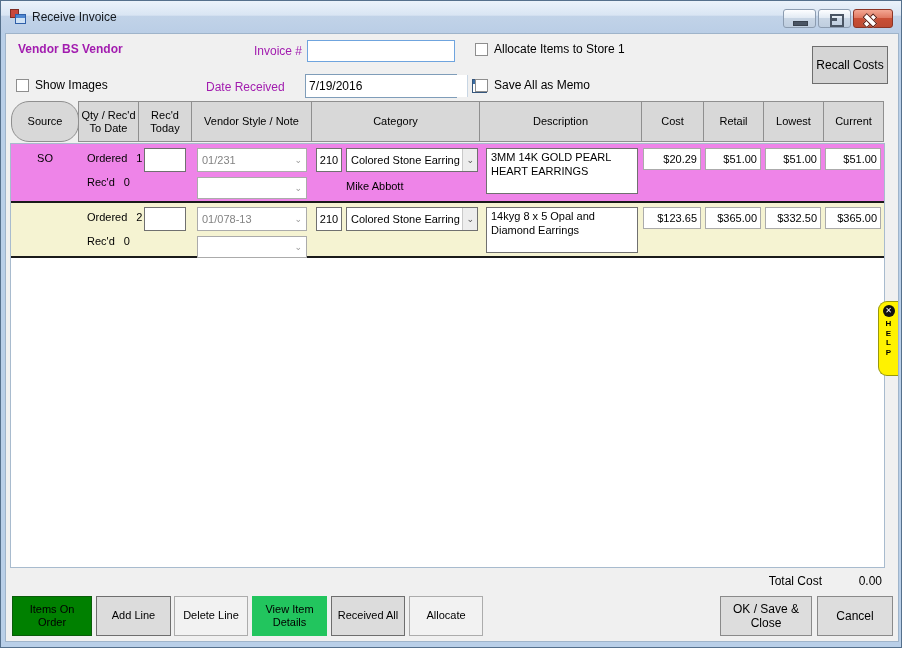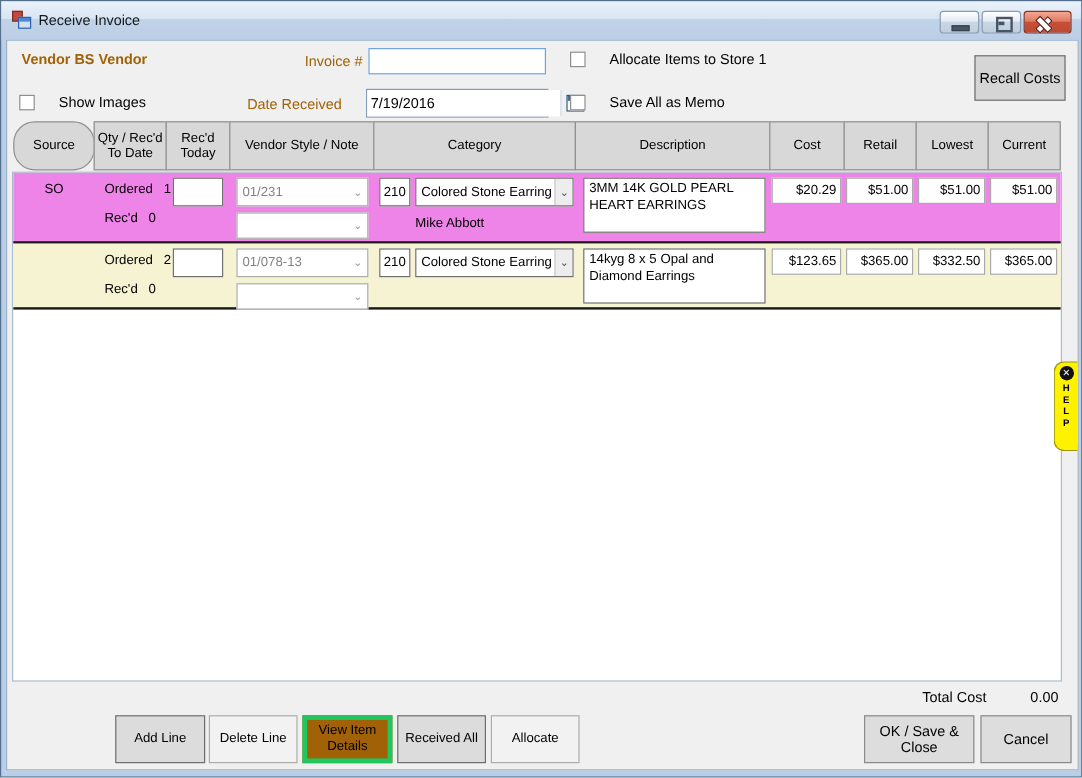--- a/index.html
+++ b/index.html
@@ -43,24 +43,24 @@
     border:0.5px solid #5E1A0E;
   }
   .glyph-close::before { transform:rotate(45deg); }
   .glyph-close::after  { transform:rotate(-45deg); }
 
   
   .client {
     position:absolute; left:4px; top:32px; width:894px; height:609px;
     background:#F0F0F0; border:1px solid #9FB4CA;
   }
-  .lbl { font-size:12px; color:#a16207; position:absolute; }
+  .lbl { font-size:12px; color:#a21caf; position:absolute; }
   .bold { font-weight:bold; }
 
-  .checkbox-row { position:absolute; display:flex; align-items:center; gap:20px; }
+  .checkbox-row { position:absolute; display:flex; align-items:center; gap:6px; }
   .cb {
     width:13px; height:13px; background:#fff; border:1px solid #8E8E8E;
     appearance:none; -webkit-appearance:none; margin:0; cursor:pointer;
   }
   .cb-label { font-size:12px; }
 
   .invoice-input {
     position:absolute; left:301px; top:6px; width:148px; height:22px;
     border:1px solid #6FA4DE; background:#fff; font-size:12px; padding:0 3px;
     font-family:"Liberation Sans", sans-serif;
@@ -170,21 +170,21 @@
   .help-letter { font-size:8px; font-weight:bold; line-height:9.5px; color:#000; }
 
   
   .total-label { position:absolute; left:690px; top:540px; width:126px; text-align:right; font-size:12px; }
   .total-value { position:absolute; left:806px; top:540px; width:70px; text-align:right; font-size:12px; }
 
   .footer-btn { position:absolute; top:562px; height:40px; }
   .b-green  { left:6px;   width:80px; background:#008000; border:1px solid #0A5C0A; }
   .b-dark1  { left:90px;  width:75px; background:#DCDCDC; border:1px solid #6E6E6E; }
   .b-light1 { left:168px; width:74px; background:#F2F2F2; border:1px solid #ACACAC; }
-  .b-light2 { left:246px; width:75px; background:#a16207; border:4px solid #22c55e; }
+  .b-light2 { left:246px; width:75px; background:#22c55e; border:1px solid #22c55e; }
   .b-dark2  { left:325px; width:74px; background:#DCDCDC; border:1px solid #6E6E6E; }
   .b-light3 { left:403px; width:74px; background:#F2F2F2; border:1px solid #ACACAC; }
   .b-ok     { left:714px; width:92px; background:#DDDDDD; border:1px solid #8A8A8A; font-size:12px; }
   .b-cancel { left:811px; width:76px; background:#DDDDDD; border:1px solid #8A8A8A; font-size:12px; }
 </style>
 </head>
 <body>
 
 <div class="window">
 
@@ -353,20 +353,21 @@
       <span class="help-circle"></span>
       <span class="help-letter">H</span>
       <span class="help-letter">E</span>
       <span class="help-letter">L</span>
       <span class="help-letter">P</span>
     </div>
 
     <span class="total-label">Total Cost</span>
     <span class="total-value">0.00</span>
 
+    <button class="btn footer-btn b-green">Items On Order</button>
     <button class="btn footer-btn b-dark1">Add Line</button>
     <button class="btn footer-btn b-light1">Delete Line</button>
     <button class="btn footer-btn b-light2">View Item Details</button>
     <button class="btn footer-btn b-dark2">Received All</button>
     <button class="btn footer-btn b-light3">Allocate</button>
     <button class="btn footer-btn b-ok">OK / Save &amp; Close</button>
     <button class="btn footer-btn b-cancel">Cancel</button>
   </div>
 </div>
 

